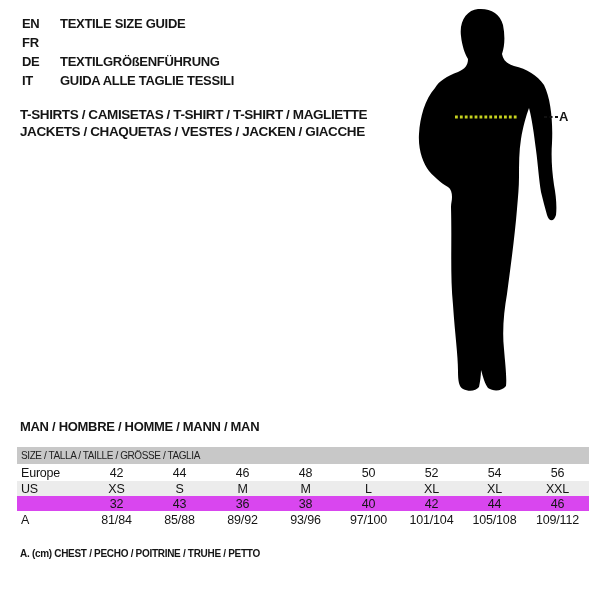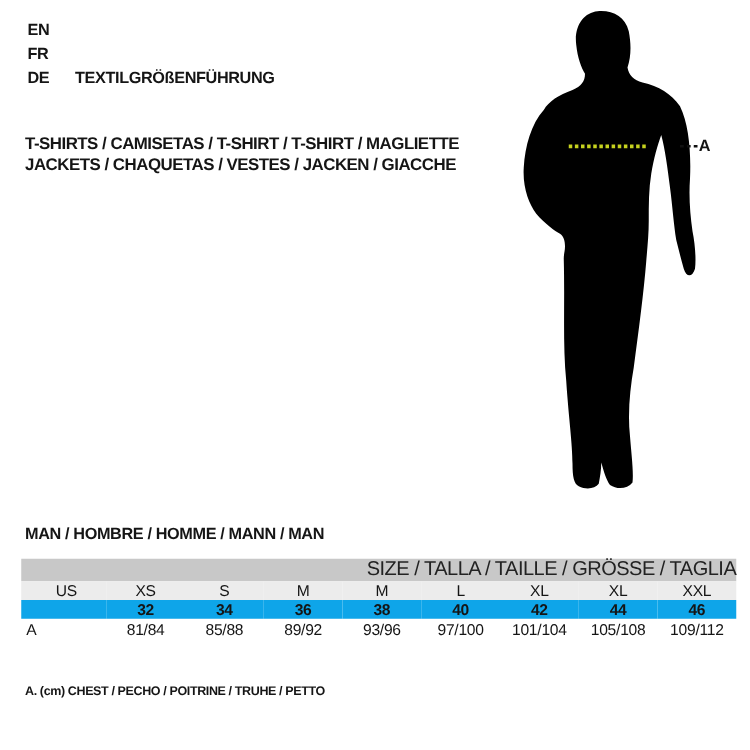--- a/index.html
+++ b/index.html
@@ -24,43 +24,48 @@
   #measure-label{left:559px;top:109px;font-size:13px;font-weight:bold;}
   
   #size-table{
     position:absolute;left:17px;top:447px;width:572px;
     border-collapse:collapse;table-layout:fixed;
     font-size:12.5px;letter-spacing:-0.2px;
   }
   #size-table td{padding:0;text-align:center;vertical-align:middle;}
   #size-table td.rowlabel{text-align:left;padding-left:4px;}
   #size-table tr.hdr td{
-    text-align:right;padding-left:4px;height:17px;
-    font-size:16px;letter-spacing:-0.4px;color:#222;
+    text-align:left;padding-left:4px;height:17px;
+    font-size:10px;letter-spacing:-0.4px;color:#222;
   }
   #size-table tr.r-tall td{height:17px;}
-  #size-table tr.r-short td{height:15px;text-align:center;}
+  #size-table tr.r-short td{height:15px;}
   
   #footnote{left:20px;top:548px;font-size:10px;font-weight:bold;letter-spacing:-0.3px;}
 </style>
 </head>
 <body>
 
 <div id="canvas">
 
   <div class="abs" id="lang-block">
     <div class="lang-row">
       <span class="lang-code">EN</span>
+      <span class="lang-label">TEXTILE SIZE GUIDE</span>
     </div>
     <div class="lang-row">
       <span class="lang-code">FR</span>
     </div>
     <div class="lang-row">
       <span class="lang-code">DE</span>
       <span class="lang-label">TEXTILGRÖßENFÜHRUNG</span>
+    </div>
+    <div class="lang-row">
+      <span class="lang-code">IT</span>
+      <span class="lang-label">GUIDA ALLE TAGLIE TESSILI</span>
     </div>
   </div>
 
   <div class="abs cat-line" id="cat-line-1">T-SHIRTS / CAMISETAS / T-SHIRT / T-SHIRT / MAGLIETTE</div>
   <div class="abs cat-line" id="cat-line-2">JACKETS / CHAQUETAS / VESTES / JACKEN / GIACCHE</div>
 
   <svg class="abs" id="figure-svg" width="600" height="600" viewBox="0 0 600 600">
     <path d="M 478 9
              C 467 10 459 21 461 36
              C 462 46 465 54 468 59
@@ -104,35 +109,46 @@
 
   <table id="size-table">
     <colgroup>
       <col style="width:68px">
       <col span="8">
     </colgroup>
     <tbody>
       <tr class="hdr">
         <td colspan="9" style="background: rgb(200, 200, 200);">SIZE / TALLA / TAILLE / GRÖSSE / TAGLIA</td>
       </tr>
+      <tr class="r-tall">
+        <td class="rowlabel">Europe</td>
+        <td>42</td>
+        <td>44</td>
+        <td>46</td>
+        <td>48</td>
+        <td>50</td>
+        <td>52</td>
+        <td>54</td>
+        <td>56</td>
+      </tr>
       <tr class="r-short shaded" style="background: rgb(236, 236, 236);">
         <td class="rowlabel">US</td>
         <td>XS</td>
         <td>S</td>
         <td>M</td>
         <td>M</td>
         <td>L</td>
         <td>XL</td>
         <td>XL</td>
         <td>XXL</td>
       </tr>
-      <tr class="r-short shaded" style="background: #0ea5e9; font-weight: bold;">
+      <tr class="r-short shaded" style="background: #d946ef;">
         <td class="rowlabel"></td>
         <td>32</td>
-        <td>34</td>
+        <td>43</td>
         <td>36</td>
         <td>38</td>
         <td>40</td>
         <td>42</td>
         <td>44</td>
         <td>46</td>
       </tr>
       <tr class="r-tall">
         <td class="rowlabel">A</td>
         <td>81/84</td>

